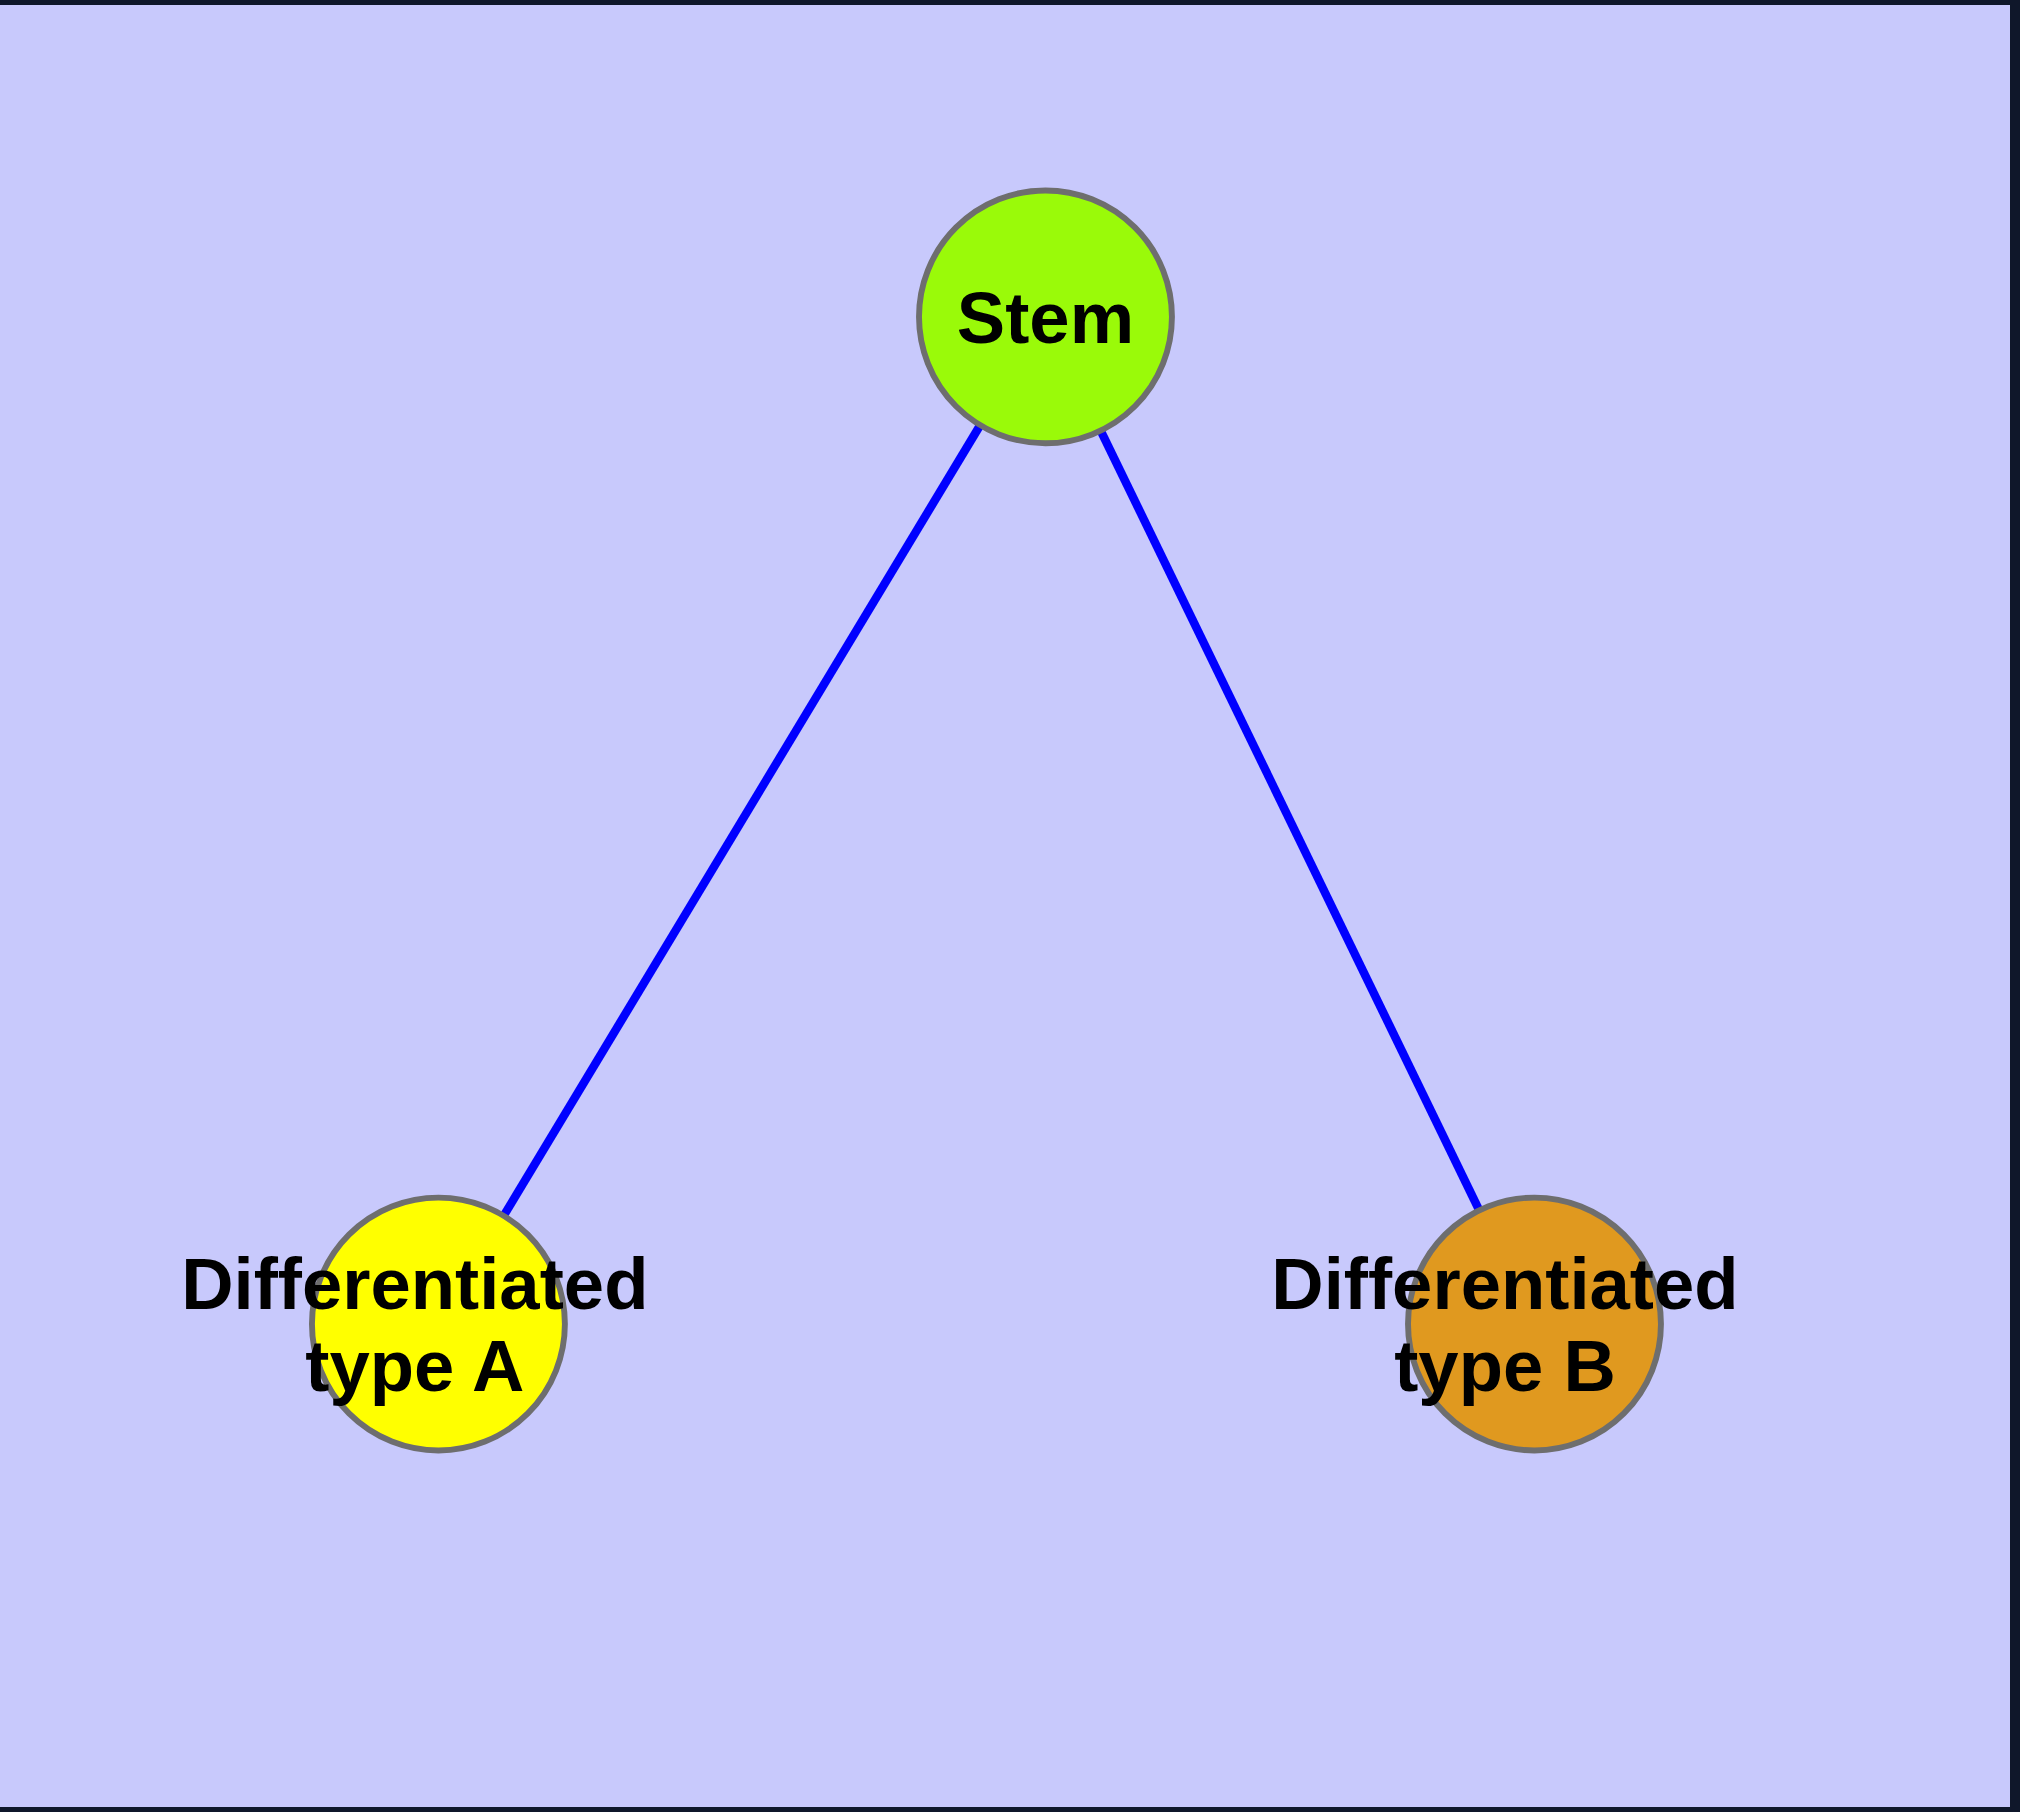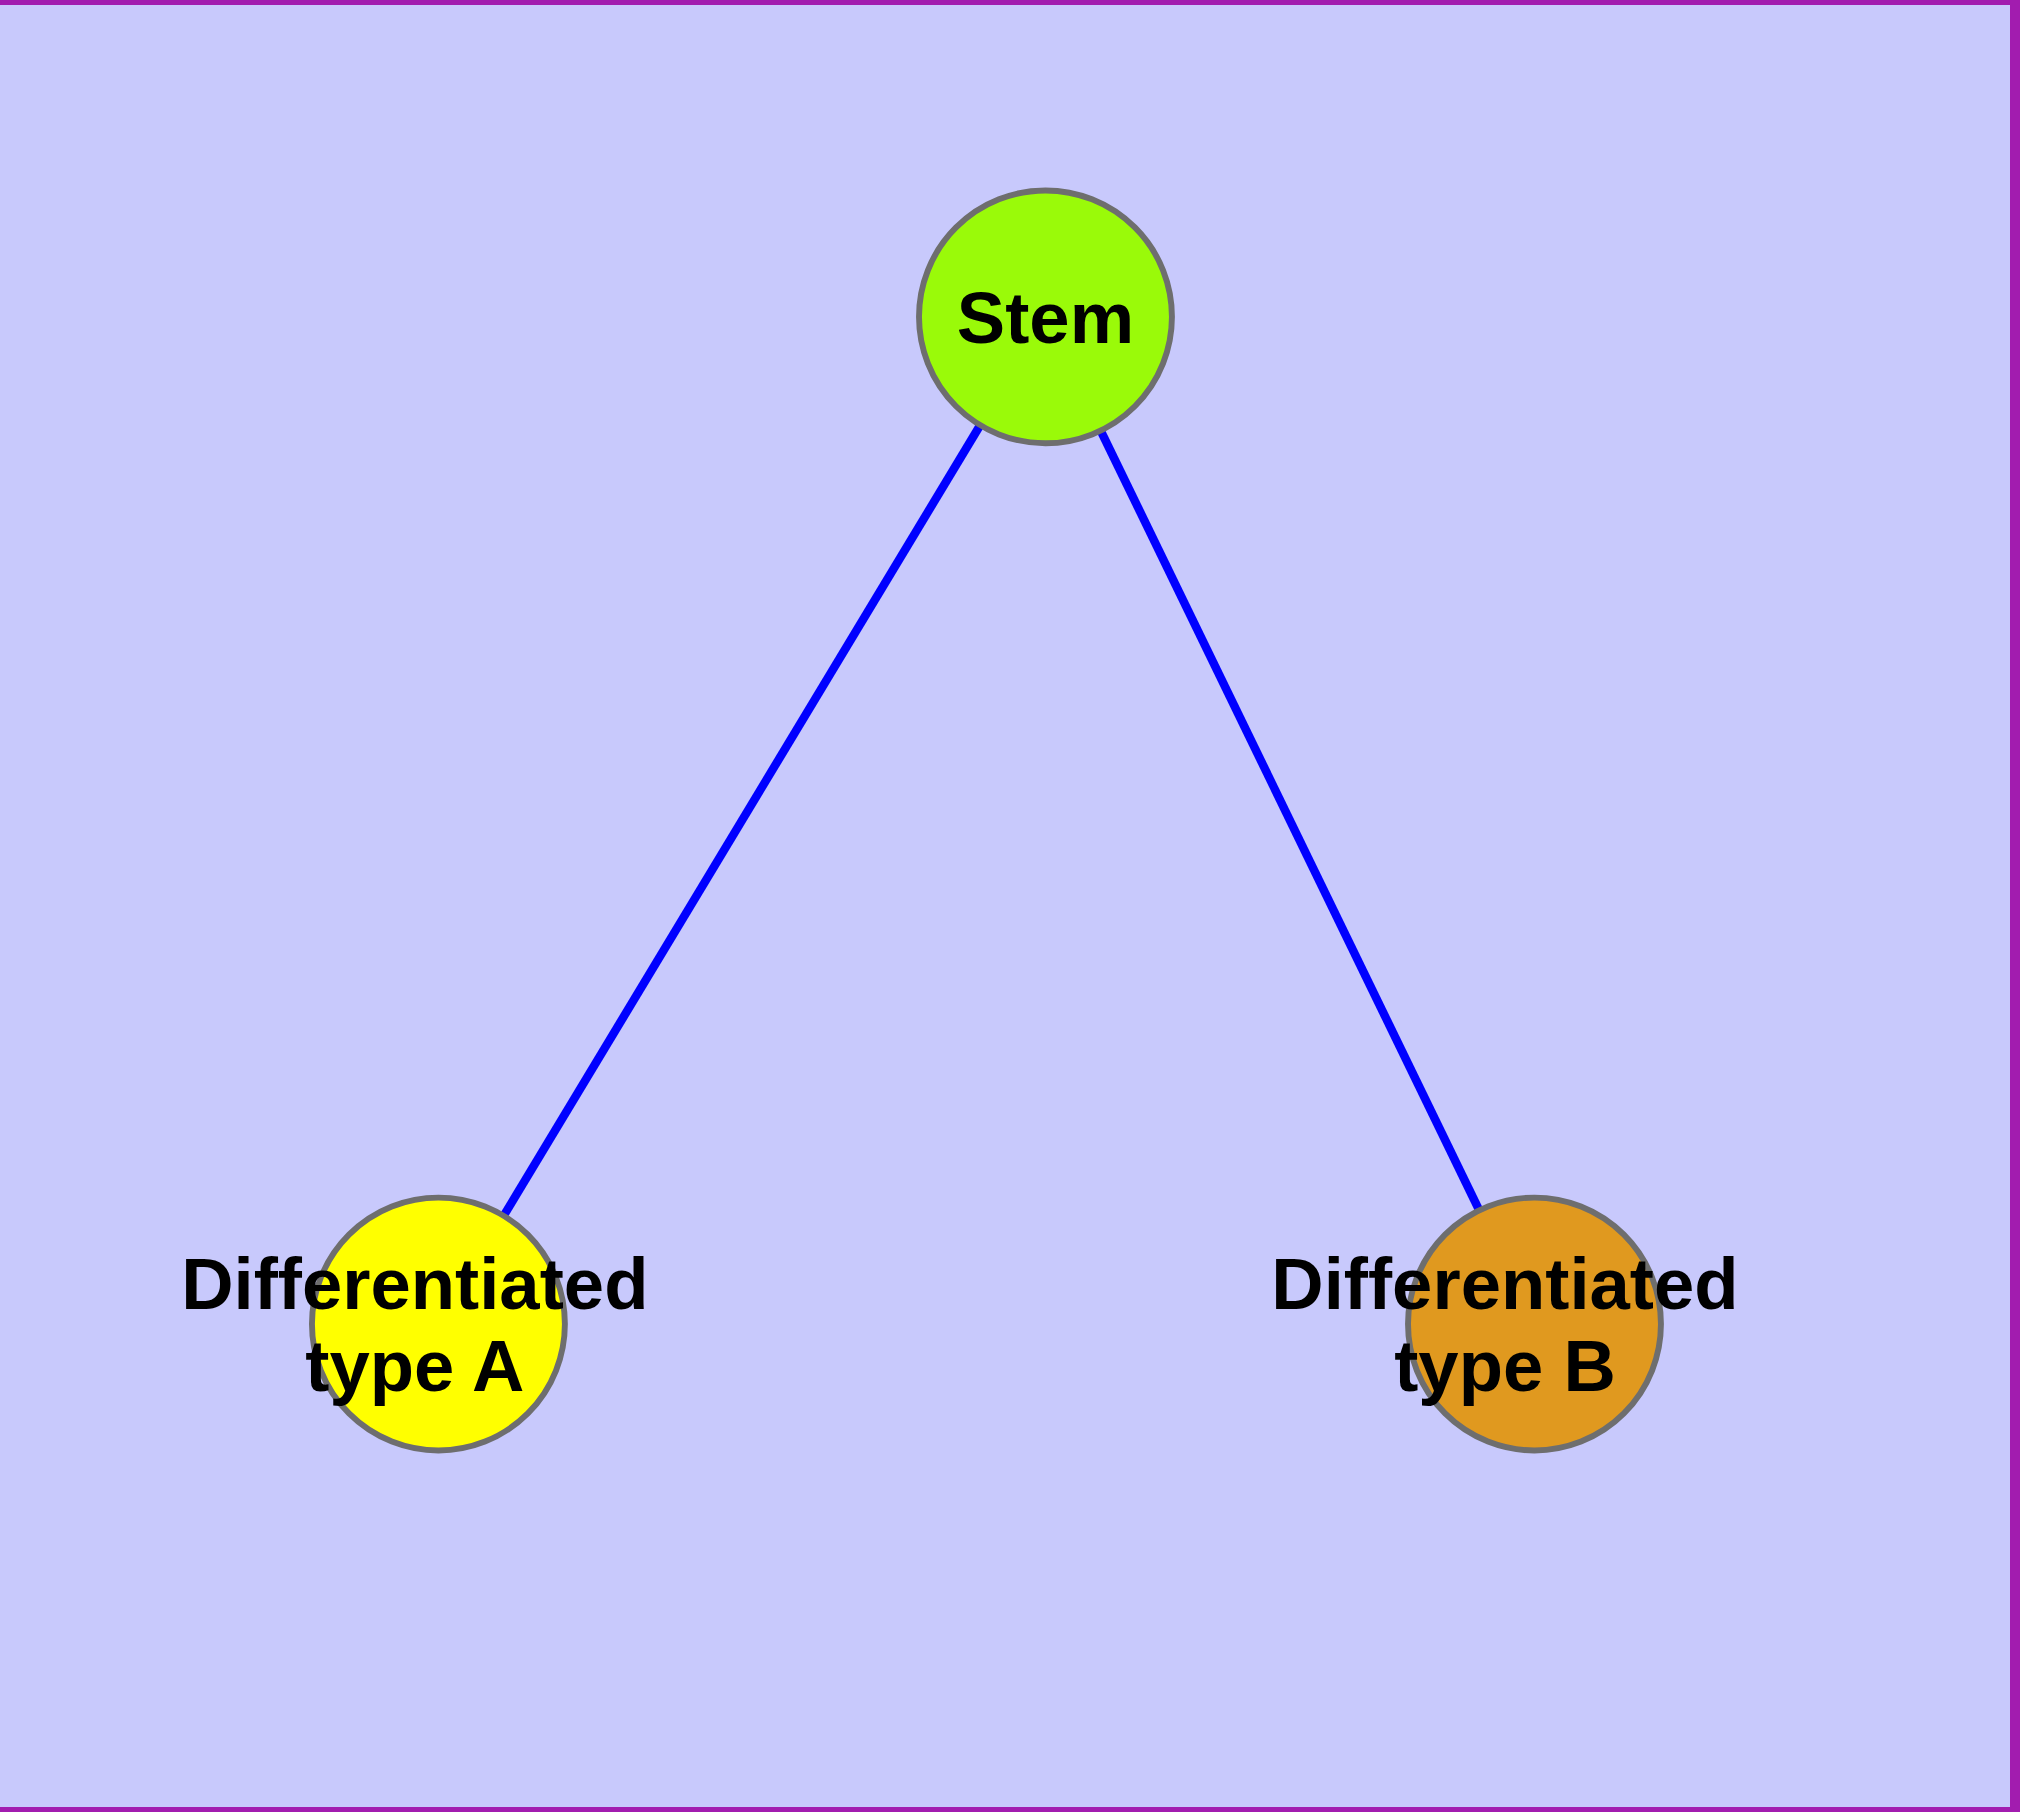--- a/index.html
+++ b/index.html
@@ -5,21 +5,21 @@
 <style>
   html, body {
     margin: 0;
     padding: 0;
     background: #ffffff;
   }
   #canvas {
     position: relative;
     width: 2021px;
     height: 1812px;
-    background: #a21caf;
+    background: #0f172a;
     overflow: hidden;
     font-family: "Liberation Sans", "DejaVu Sans", sans-serif;
     text-decoration: underline;
   }
   #plot-area {
     position: absolute;
     left: 0px;
     top: 5.1px;
     width: 2010px;
     height: 1802px;

